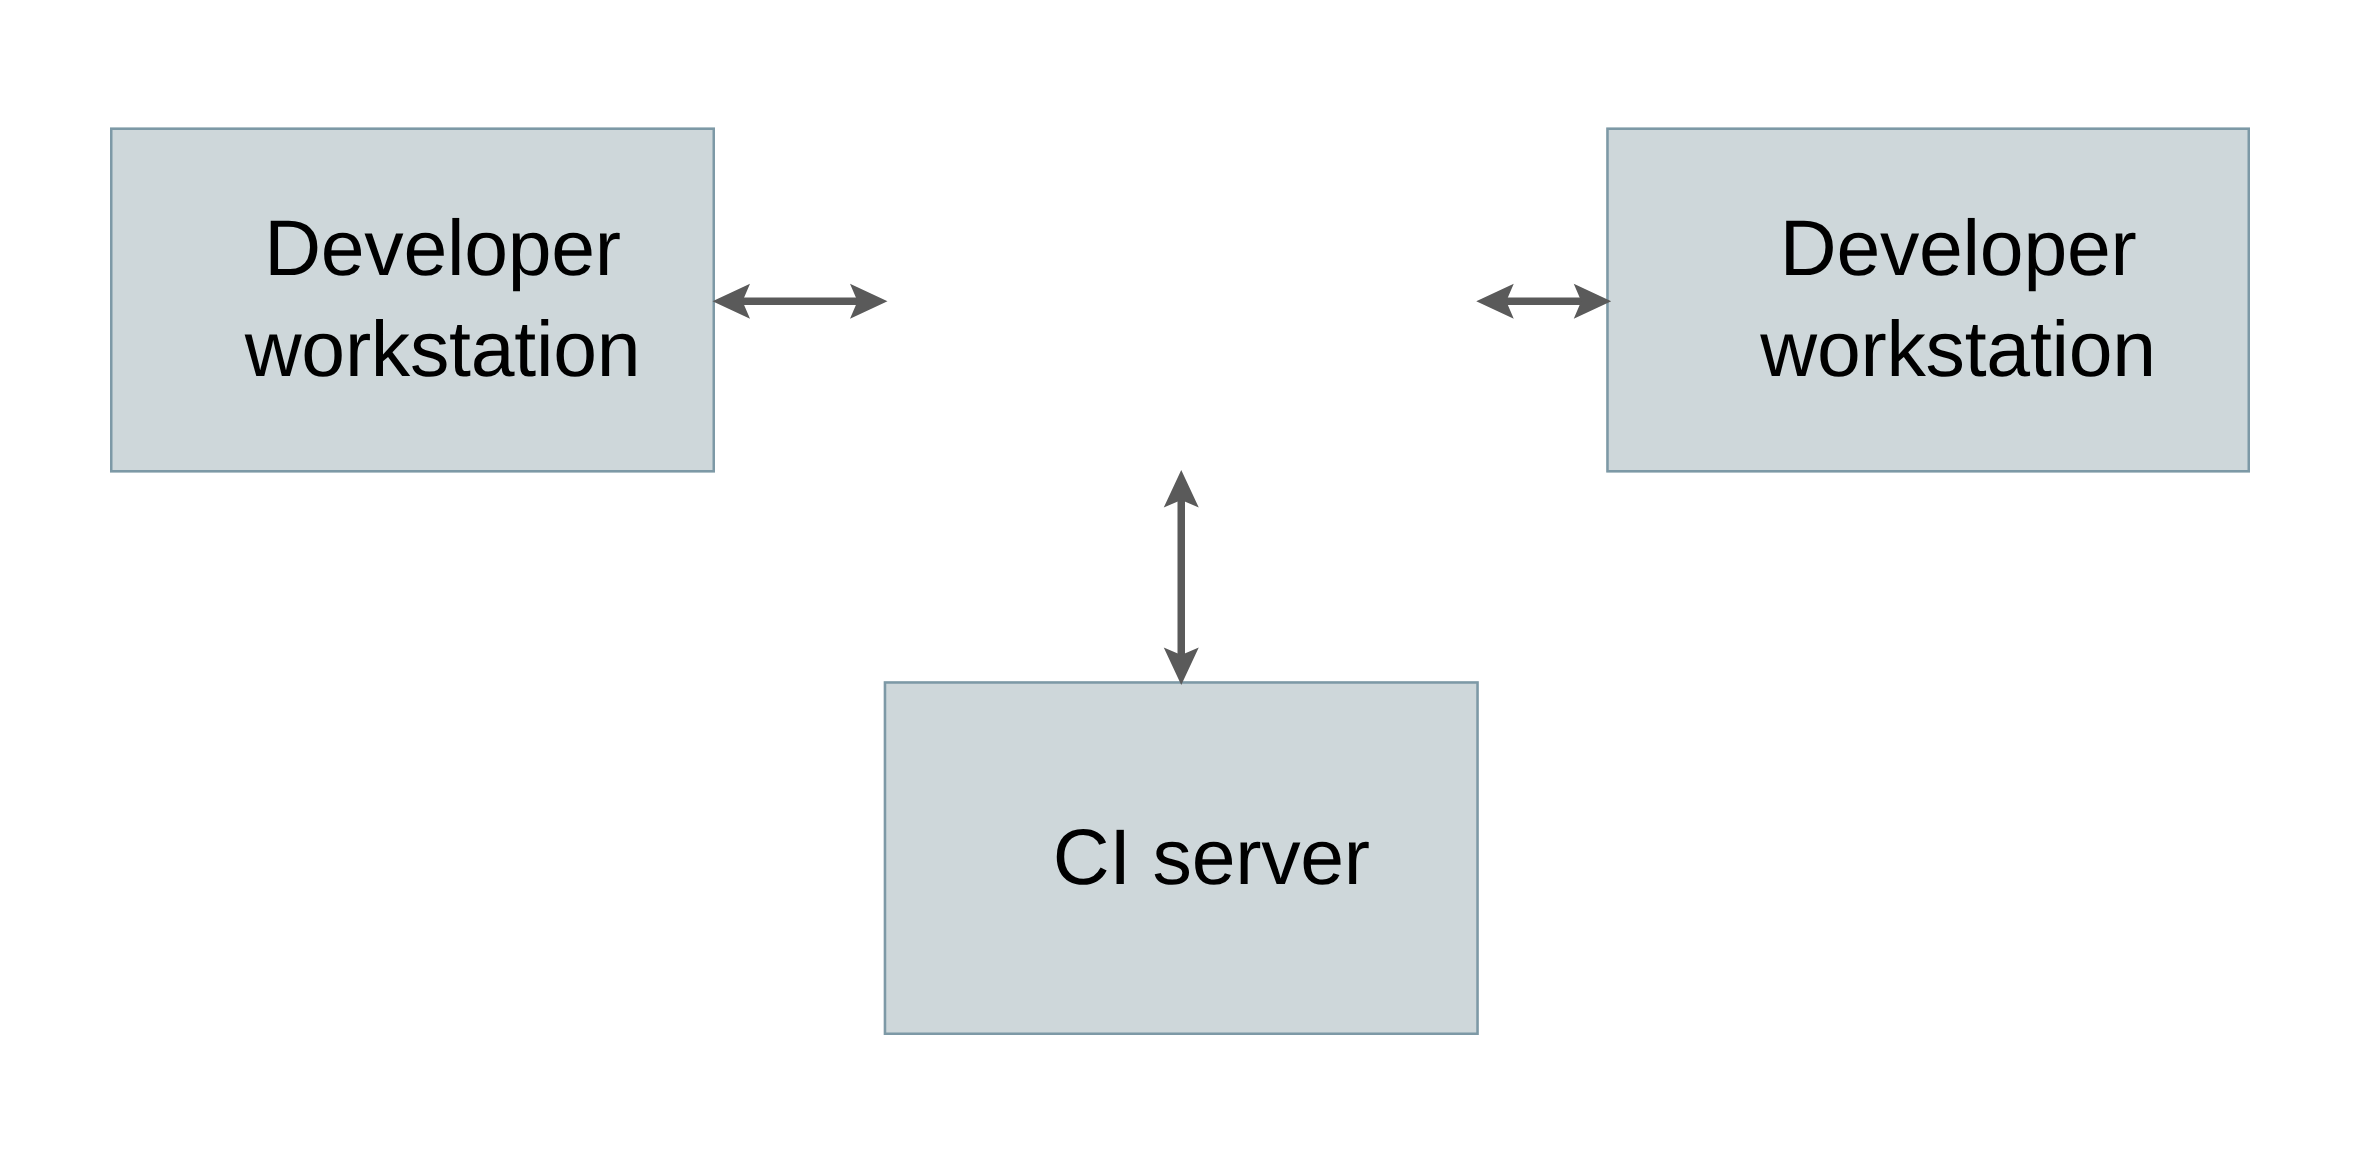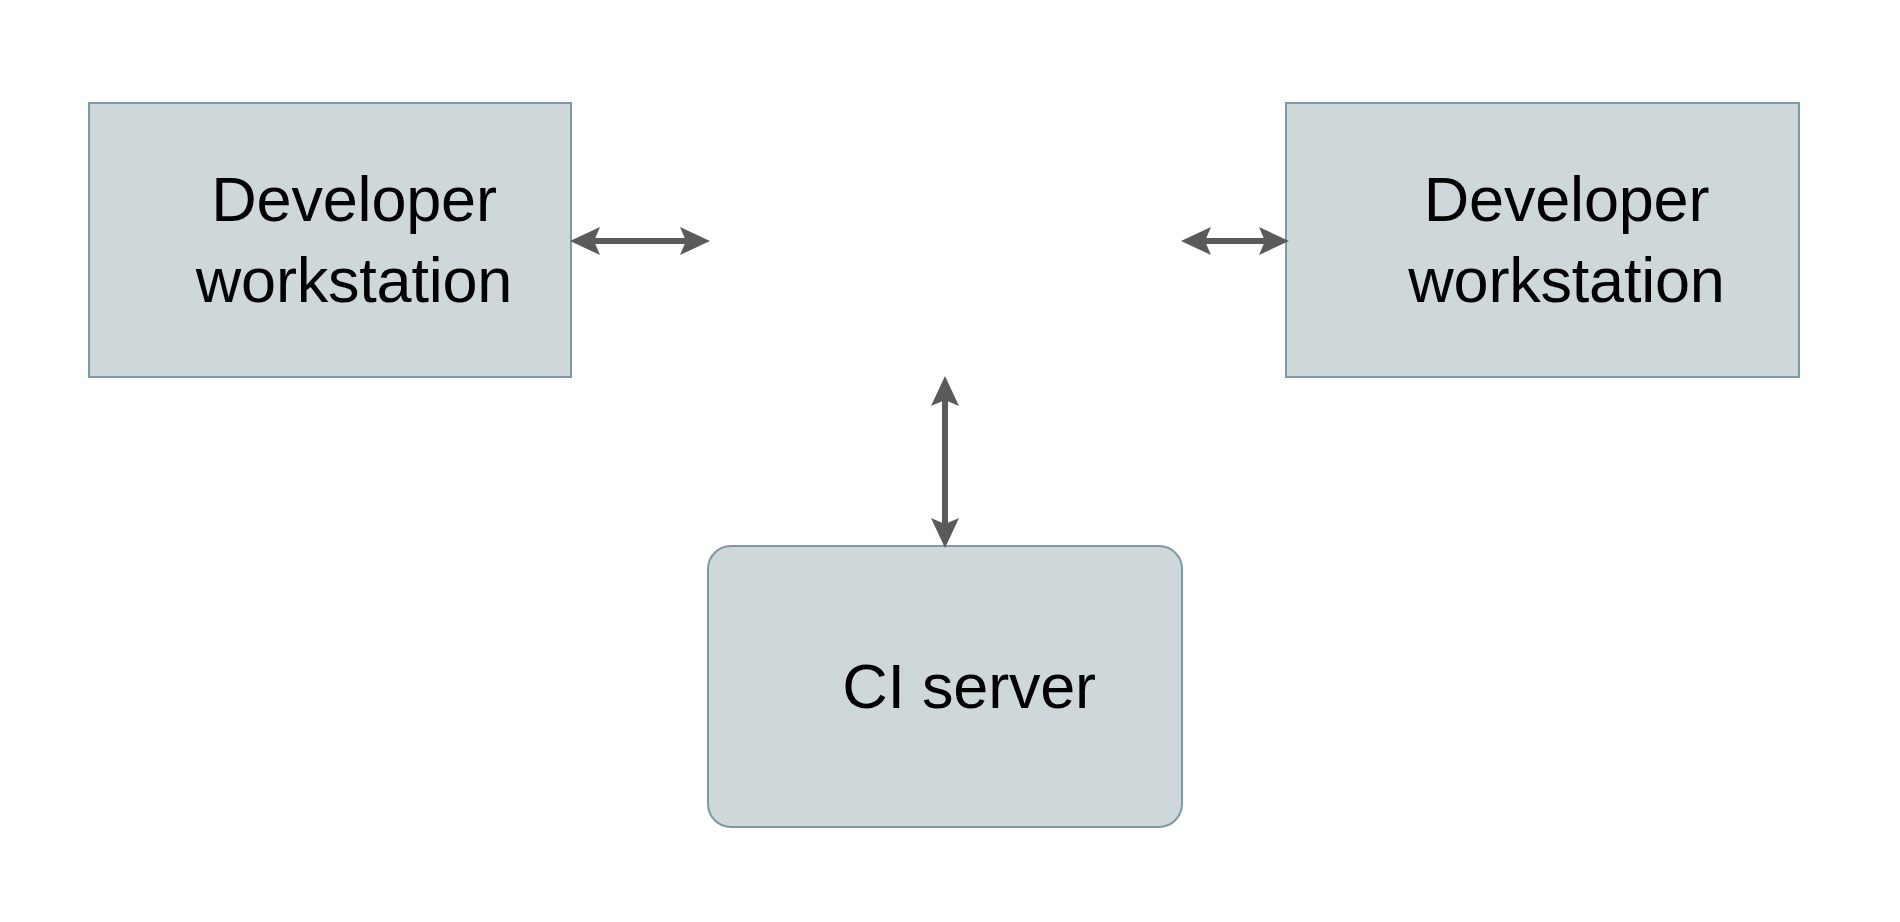--- a/index.html
+++ b/index.html
@@ -36,21 +36,21 @@
     color: #000000;
     font-weight: 400;
     letter-spacing: -0.2px;
     white-space: pre-line;
     padding: 0 8px;
   }
   
   #node-dev-left  { left: 88px;   top: 102px; width: 484px; height: 276px; }
   #node-cache     { left: 707px;  top: 102px; width: 476px; height: 276px; }
   #node-dev-right { left: 1285px; top: 102px; width: 515px; height: 276px; }
-  #node-ci        { left: 707px;  top: 545px; width: 476px; height: 283px; border-radius: 24px; }
+  #node-ci        { left: 707px;  top: 545px; width: 476px; height: 283px; }
 
   .connector {
     position: absolute;
     overflow: visible;
   }
   #conn-left-cache  { left: 566px;  top: 212px; width: 148px; height: 58px; }
   #conn-cache-right { left: 1177px; top: 212px; width: 116px; height: 58px; }
   #conn-cache-ci    { left: 916px;  top: 372px; width: 58px;  height: 180px; }
 
   .arrow-stroke {

